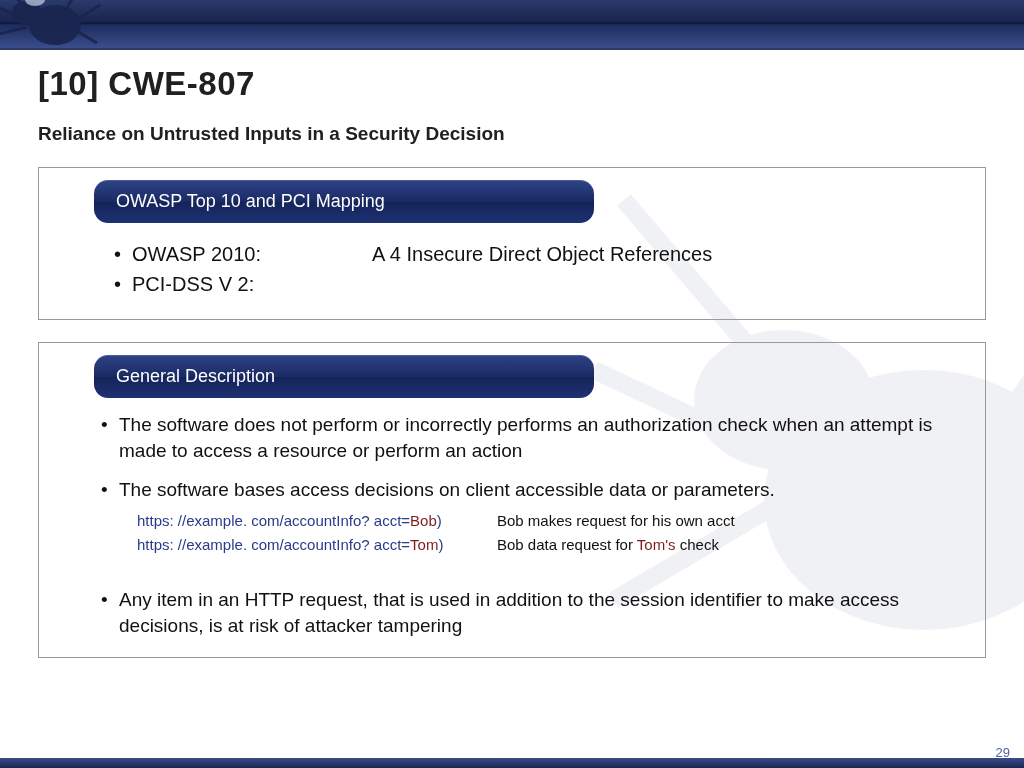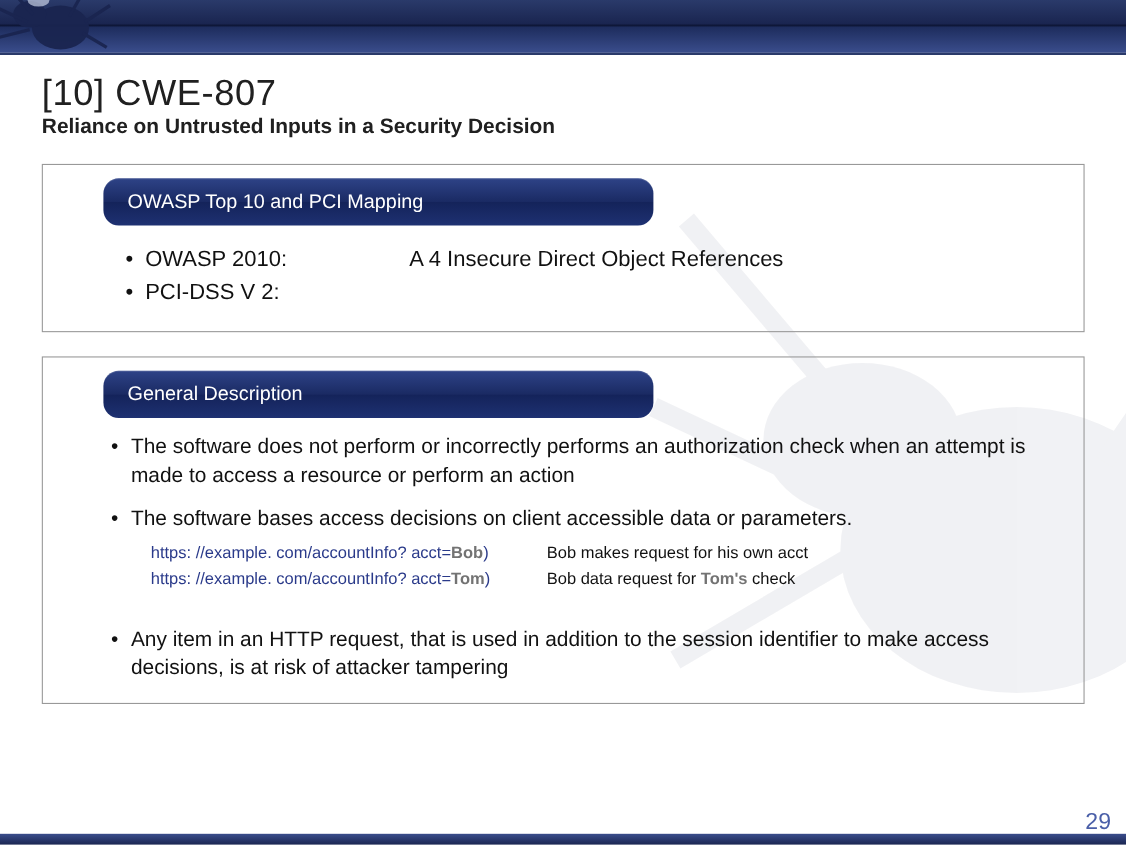--- a/index.html
+++ b/index.html
@@ -3,36 +3,36 @@
 <meta charset="utf-8">
 <style>
   *{box-sizing:border-box;margin:0;padding:0}
   body{width:1024px;height:768px;font-family:Arial,Helvetica,sans-serif;background:#fff;position:relative;overflow:hidden}
   .banner{height:50px;background:linear-gradient(to bottom,#2a3a6a 0%,#1a2550 45%,#0d1535 48%,#1e2d5e 52%,#3a4d8c 100%);position:relative;border-bottom:2px solid #2a3a6a}
   .bug{position:absolute;left:-15px;top:-35px;width:130px;height:100px}
   .bug svg{width:100%;height:100%}
   .watermark{position:absolute;right:-250px;top:120px;width:700px;height:700px;opacity:0.06;pointer-events:none}
   .watermark svg{width:100%;height:100%}
   .content{padding:15px 38px 0 38px;position:relative}
-  .title{font-size:33px;font-weight:normal;color:#202020;letter-spacing:.5px}
-  .subtitle{font-size:19px;font-weight:bold;color:#202020;margin-top:2px}
+  .title{font-size:33px;font-weight:bold;color:#202020;letter-spacing:.5px}
+  .subtitle{font-size:19px;font-weight:bold;color:#202020;margin-top:20px}
   .box{border:1px solid #999;margin-top:22px;padding:0 0 18px 0;position:relative}
   .pill{background:linear-gradient(to bottom,#2e4387 0%,#1a2a63 50%,#14235a 51%,#1e3172 100%);color:#fff;font-weight:normal;font-size:18px;padding:11px 22px;border-radius:14px;display:inline-block;margin:12px 0 0 55px;min-width:500px;box-shadow:inset 0 1px 0 rgba(255,255,255,.15)}
   .body{padding:18px 36px 0 75px;font-size:20px;color:#111;line-height:1.35}
   .body .li{display:flex;margin-bottom:3px}
   .body .dot{width:18px;flex:0 0 18px}
   .row2{display:flex}
   .lab{min-width:180px}
   .box2 .body{padding:14px 32px 0 62px;font-size:19px}
   .box2 .li{margin-bottom:14px}
   .urlrow{font-size:15px;margin-left:36px;margin-bottom:4px;display:flex}
   .url{color:#2a3a8a;min-width:360px}
-  .hl{color:#737373;font-weight:bold}
+  .hl{color:#7f1d1d;font-weight:normal}
   .desc{color:#111}
-  .pgnum{position:absolute;right:14px;bottom:8px;color:#4a5fa8;font-size:21px}
+  .pgnum{position:absolute;right:14px;bottom:8px;color:#4a5fa8;font-size:13px}
   .ftr{position:absolute;left:0;right:0;bottom:0;height:10px;background:linear-gradient(to bottom,#3a4d8c,#1a2550)}
 </style>
 </head>
 <body>
 
 <div class="banner">
   <div class="bug">
     <svg viewBox="0 0 130 100">
       <g fill="#1a2550" opacity="0.95">
         <ellipse cx="70" cy="60" rx="26" ry="20"></ellipse>

